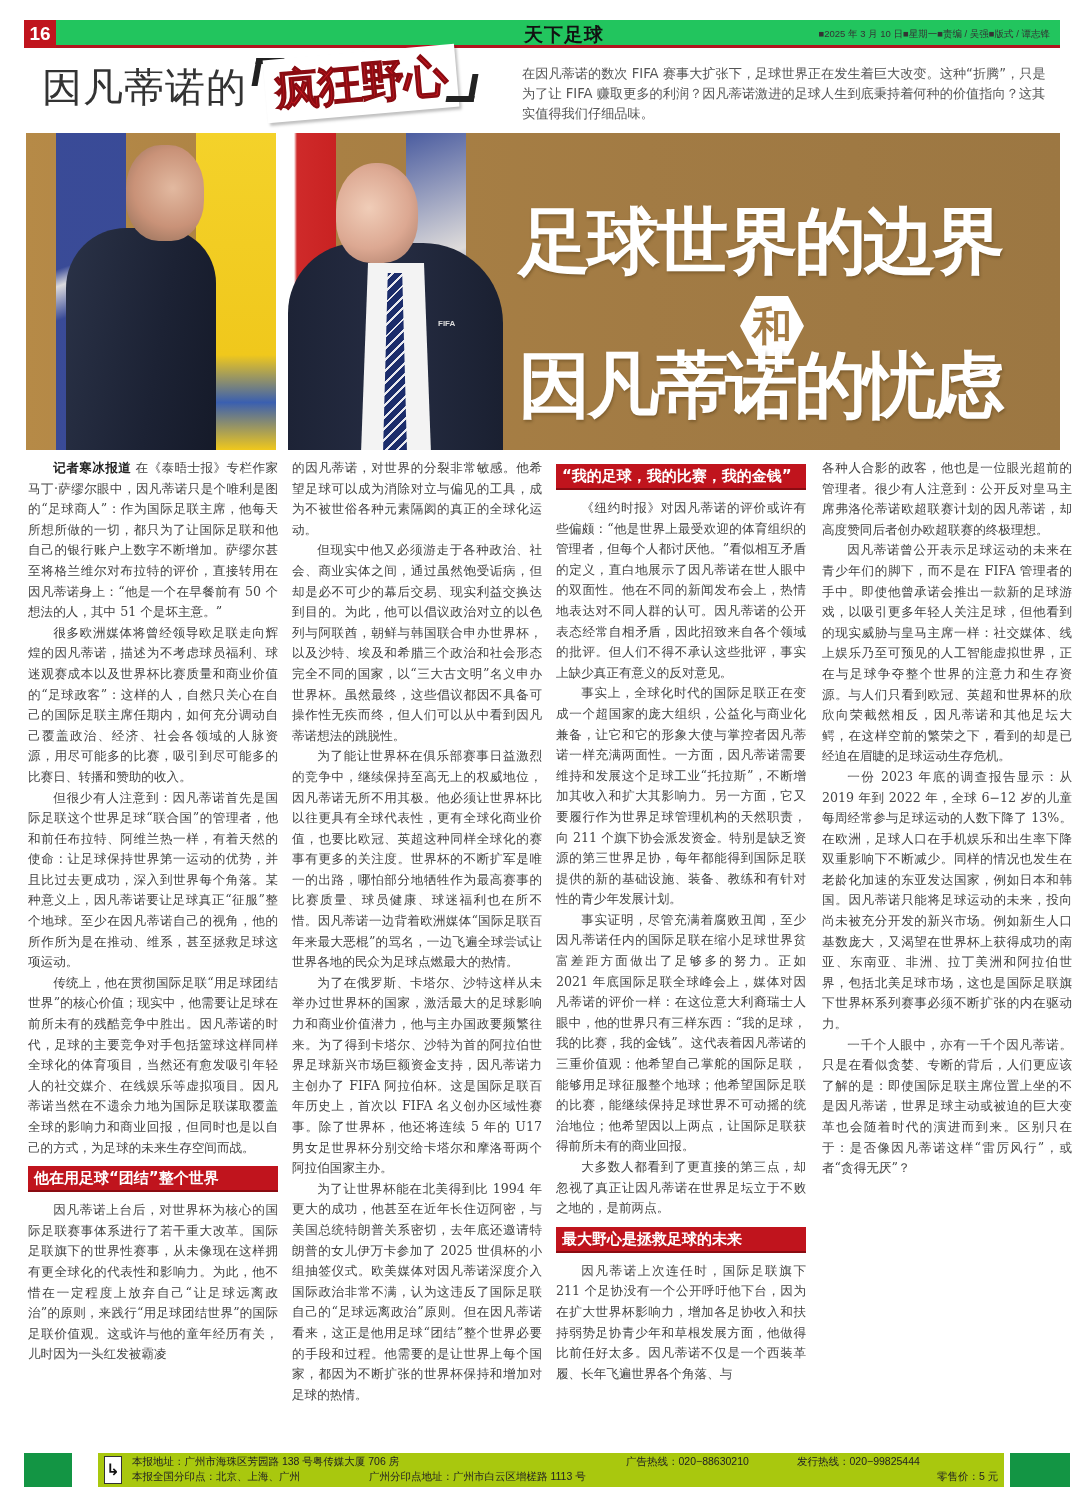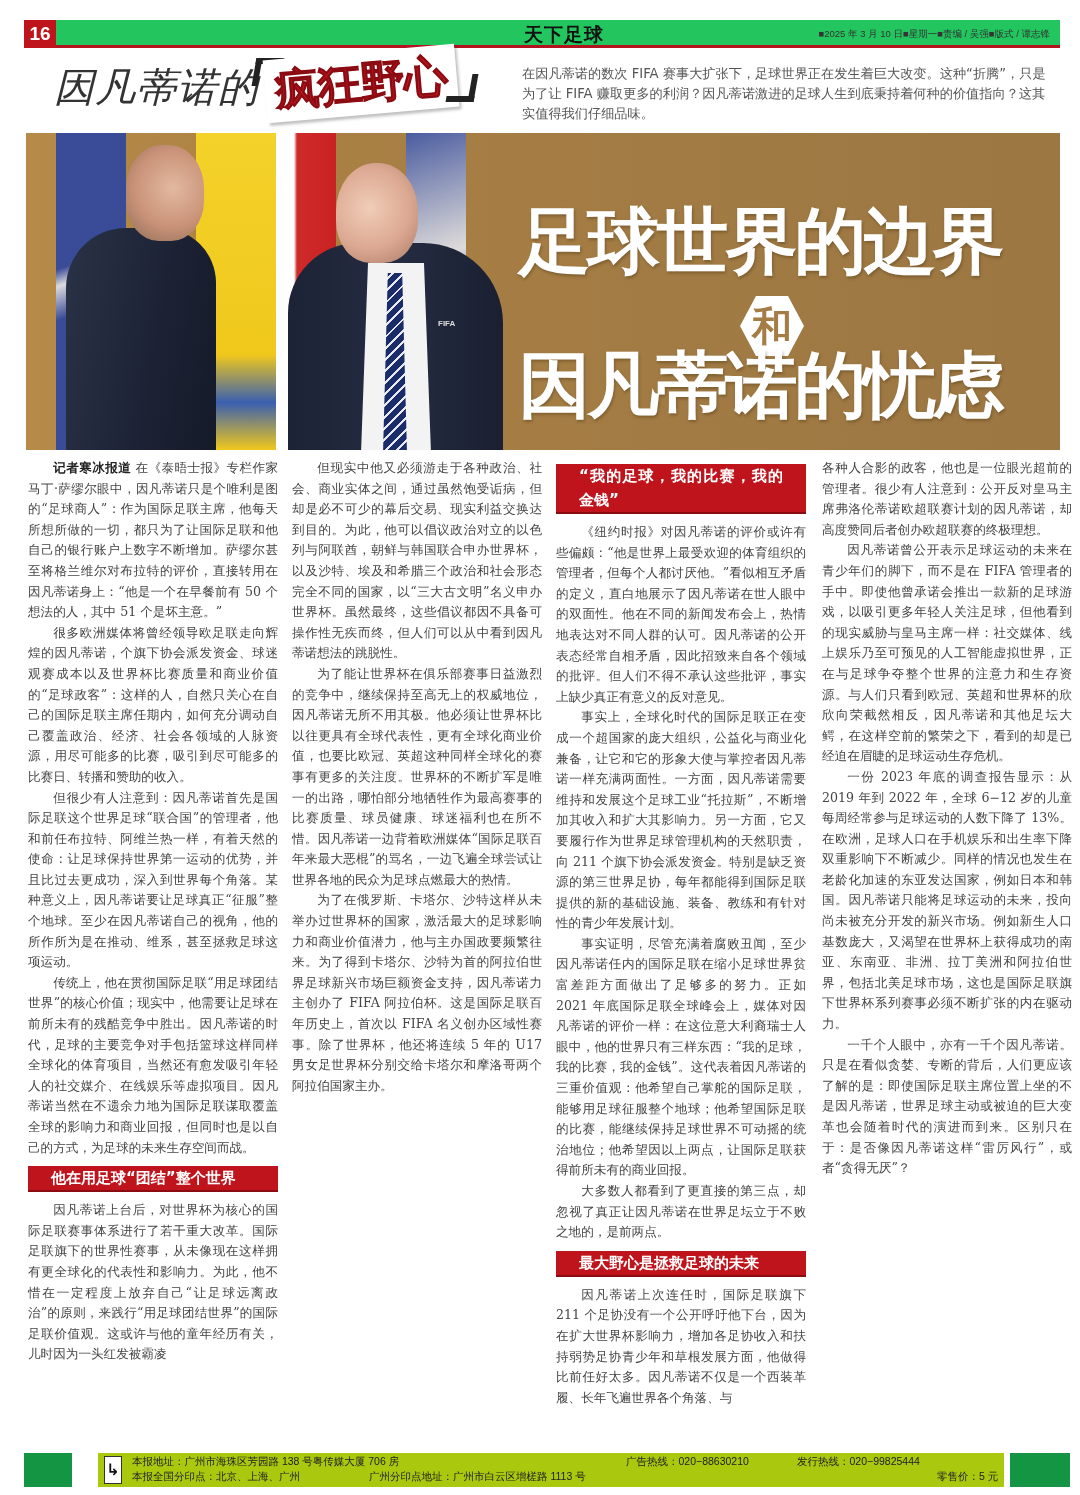--- a/index.html
+++ b/index.html
@@ -6,21 +6,21 @@
   html, body { width: 1080px; height: 1495px; background: #ffffff; overflow: hidden; }
   body { position: relative; font-family: "DejaVu Serif", "Liberation Serif", serif; color: #3a3a3a; }
 
   
   .page-header { position: absolute; left: 24px; top: 20px; width: 1036px; height: 28px; background: #22c55e; border-bottom: 3px solid #b3131f; }
   .page-num { position: absolute; left: 0; top: 0; width: 32px; height: 28px; background: #c0141d; color: #fff; font-family: "Liberation Sans", sans-serif; font-weight: bold; font-size: 19px; line-height: 28px; text-align: center; }
   .section-name { position: absolute; left: 500px; top: 2px; font-family: "Liberation Sans", sans-serif; font-weight: bold; font-size: 19px; color: #111; letter-spacing: 1px; }
   .dateline { position: absolute; right: 10px; top: 8px; font-family: "Liberation Sans", sans-serif; font-size: 9.5px; color: #333; }
 
   
-  .kicker { position: absolute; left: 54px; top: 60px; font-family: "DejaVu Sans", sans-serif; font-size: 40px; font-weight: 300; color: #333; letter-spacing: 1px; font-style: italic; }
+  .kicker { position: absolute; left: 42px; top: 60px; font-family: "DejaVu Sans", sans-serif; font-size: 40px; font-weight: 300; color: #333; letter-spacing: 1px; }
   .bracket-l { position: absolute; left: 254px; top: 58px; width: 28px; height: 28px; border-left: 6px solid #222; border-top: 6px solid #222; transform: skewX(-10deg); }
   .bracket-r { position: absolute; left: 448px; top: 74px; width: 28px; height: 28px; border-right: 6px solid #222; border-bottom: 6px solid #222; transform: skewX(-10deg); }
   .wild-badge { position: absolute; left: 265px; top: 52px; padding: 2px 10px; background: #fff; transform: rotate(-5deg); box-shadow: 2px 3px 3px rgba(0,0,0,0.25); }
   .wild-text { font-family: "DejaVu Sans", sans-serif; font-weight: bold; font-size: 44px; color: #c81620; letter-spacing: -1px; -webkit-text-stroke: 1px #8a0c12; }
   .standfirst { position: absolute; left: 522px; top: 64px; width: 528px; font-family: "DejaVu Sans", sans-serif; font-size: 13.2px; line-height: 20px; color: #555; }
 
   
   .hero { position: absolute; left: 26px; top: 133px; width: 1034px; height: 317px; overflow: hidden;
           background: linear-gradient(90deg, #b68a47 0%, #a98044 30%, #a27b44 60%, #9c7742 100%); text-align: right; }
   .flag { position: absolute; top: 0; height: 317px; }
@@ -45,21 +45,21 @@
 
   
   .col { position: absolute; top: 458px; width: 250px; font-size: 12.6px; line-height: 20.6px; color: #444; text-align: justify; }
   .col p { text-indent: 2em; }
   .col p.noindent { text-indent: 0; }
   .col-1 { left: 28px; }
   .col-2 { left: 292px; }
   .col-3 { left: 556px; }
   .col-4 { left: 822px; }
   .byline { font-family: "DejaVu Sans", sans-serif; font-weight: bold; color: #222; }
-  .subhead { display: block; background: #c0141d; color: #fff; font-family: "DejaVu Sans", sans-serif; font-weight: bold; font-size: 15px; line-height: 24px; padding: 0 23px; margin: 8px 0 8px 0; text-indent: 0; border-bottom: 2px solid #8a0c12; }
+  .subhead { display: block; background: #c0141d; color: #fff; font-family: "DejaVu Sans", sans-serif; font-weight: bold; font-size: 15px; line-height: 24px; padding: 0 6px; margin: 8px 0 8px 0; text-indent: 0; border-bottom: 2px solid #8a0c12; }
 
   
   .footer-left { position: absolute; left: 24px; top: 1453px; width: 48px; height: 34px; background: #139544; }
   .footer-right { position: absolute; left: 1010px; top: 1453px; width: 60px; height: 34px; background: #139544; }
   .footer-band { position: absolute; left: 98px; top: 1453px; width: 906px; height: 34px; background: #a9c80e; }
   .footer-icon { position: absolute; left: 6px; top: 3px; width: 18px; height: 28px; background: #fff; border: 1px solid #333; font-family: "DejaVu Sans", sans-serif; font-size: 16px; line-height: 26px; text-align: center; color: #111; font-weight: bold; }
   .footer-line { position: absolute; left: 34px; font-family: "Liberation Sans", sans-serif; font-size: 10.5px; color: #222; white-space: nowrap; }
   .fl-1 { top: 2px; }
   .fl-2 { top: 17px; }
   .footer-line span { position: absolute; white-space: nowrap; text-align: center; }
@@ -95,31 +95,33 @@
   <div class="fifa-badge">FIFA</div>
 </div>
 <div class="hero-title hero-title-1" style="top:196px;">足球世界的边界</div>
 <div class="hero-and">
   <div class="hero-and-text">和</div>
 </div>
 <div class="hero-title hero-title-2" style="top:340px;">因凡蒂诺的忧虑</div>
 
 <div class="col col-1">
   <p><span class="byline">记者寒冰报道</span> <span>在《泰晤士报》专栏作家马丁·萨缪尔眼中，因凡蒂诺只是个唯利是图的“足球商人”：作为国际足联主席，他每天所想所做的一切，都只为了让国际足联和他自己的银行账户上数字不断增加。萨缪尔甚至将格兰维尔对布拉特的评价，直接转用在因凡蒂诺身上：“他是一个在早餐前有 50 个想法的人，其中 51 个是坏主意。”</span></p>
-  <p>很多欧洲媒体将曾经领导欧足联走向辉煌的因凡蒂诺，个旗下协会派发资金、球迷观赛成本以及世界杯比赛质量和商业价值的“足球政客”：这样的人，自然只关心在自己的国际足联主席任期内，如何充分调动自己覆盖政治、经济、社会各领域的人脉资源，用尽可能多的比赛，吸引到尽可能多的比赛日、转播和赞助的收入。</p>
+  <p>很多欧洲媒体将曾经领导欧足联走向辉煌的因凡蒂诺，描述为不考虑球员福利、球迷观赛成本以及世界杯比赛质量和商业价值的“足球政客”：这样的人，自然只关心在自己的国际足联主席任期内，如何充分调动自己覆盖政治、经济、社会各领域的人脉资源，用尽可能多的比赛，吸引到尽可能多的比赛日、转播和赞助的收入。</p>
   <p>但很少有人注意到：因凡蒂诺首先是国际足联这个世界足球“联合国”的管理者，他和前任布拉特、阿维兰热一样，有着天然的使命：让足球保持世界第一运动的优势，并且比过去更成功，深入到世界每个角落。某种意义上，因凡蒂诺要让足球真正“征服”整个地球。至少在因凡蒂诺自己的视角，他的所作所为是在推动、维系，甚至拯救足球这项运动。</p>
   <p>传统上，他在贯彻国际足联“用足球团结世界”的核心价值；现实中，他需要让足球在前所未有的残酷竞争中胜出。因凡蒂诺的时代，足球的主要竞争对手包括篮球这样同样全球化的体育项目，当然还有愈发吸引年轻人的社交媒介、在线娱乐等虚拟项目。因凡蒂诺当然在不遗余力地为国际足联谋取覆盖全球的影响力和商业回报，但同时也是以自己的方式，为足球的未来生存空间而战。</p>
   <div class="subhead">他在用足球“团结”整个世界</div>
   <p>因凡蒂诺上台后，对世界杯为核心的国际足联赛事体系进行了若干重大改革。国际足联旗下的世界性赛事，从未像现在这样拥有更全球化的代表性和影响力。为此，他不惜在一定程度上放弃自己“让足球远离政治”的原则，来践行“用足球团结世界”的国际足联价值观。这或许与他的童年经历有关，儿时因为一头红发被霸凌</p>
 </div>
 
 <div class="col col-2">
+  <p class="noindent">的因凡蒂诺，对世界的分裂非常敏感。他希望足球可以成为消除对立与偏见的工具，成为不被世俗各种元素隔阂的真正的全球化运动。</p>
   <p>但现实中他又必须游走于各种政治、社会、商业实体之间，通过虽然饱受诟病，但却是必不可少的幕后交易、现实利益交换达到目的。为此，他可以倡议政治对立的以色列与阿联酋，朝鲜与韩国联合申办世界杯，以及沙特、埃及和希腊三个政治和社会形态完全不同的国家，以“三大古文明”名义申办世界杯。虽然最终，这些倡议都因不具备可操作性无疾而终，但人们可以从中看到因凡蒂诺想法的跳脱性。</p>
   <p>为了能让世界杯在俱乐部赛事日益激烈的竞争中，继续保持至高无上的权威地位，因凡蒂诺无所不用其极。他必须让世界杯比以往更具有全球代表性，更有全球化商业价值，也要比欧冠、英超这种同样全球化的赛事有更多的关注度。世界杯的不断扩军是唯一的出路，哪怕部分地牺牲作为最高赛事的比赛质量、球员健康、球迷福利也在所不惜。因凡蒂诺一边背着欧洲媒体“国际足联百年来最大恶棍”的骂名，一边飞遍全球尝试让世界各地的民众为足球点燃最大的热情。</p>
   <p>为了在俄罗斯、卡塔尔、沙特这样从未举办过世界杯的国家，激活最大的足球影响力和商业价值潜力，他与主办国政要频繁往来。为了得到卡塔尔、沙特为首的阿拉伯世界足球新兴市场巨额资金支持，因凡蒂诺力主创办了 FIFA 阿拉伯杯。这是国际足联百年历史上，首次以 FIFA 名义创办区域性赛事。除了世界杯，他还将连续 5 年的 U17 男女足世界杯分别交给卡塔尔和摩洛哥两个阿拉伯国家主办。</p>
+  <p>为了让世界杯能在北美得到比 1994 年更大的成功，他甚至在近年长住迈阿密，与美国总统特朗普关系密切，去年底还邀请特朗普的女儿伊万卡参加了 2025 世俱杯的小组抽签仪式。欧美媒体对因凡蒂诺深度介入国际政治非常不满，认为这违反了国际足联自己的“足球远离政治”原则。但在因凡蒂诺看来，这正是他用足球“团结”整个世界必要的手段和过程。他需要的是让世界上每个国家，都因为不断扩张的世界杯保持和增加对足球的热情。</p>
 </div>
 
 <div class="col col-3">
   <div class="subhead" style="margin-top:6px;">“我的足球，我的比赛，我的金钱”</div>
   <p>《纽约时报》对因凡蒂诺的评价或许有些偏颇：“他是世界上最受欢迎的体育组织的管理者，但每个人都讨厌他。”看似相互矛盾的定义，直白地展示了因凡蒂诺在世人眼中的双面性。他在不同的新闻发布会上，热情地表达对不同人群的认可。因凡蒂诺的公开表态经常自相矛盾，因此招致来自各个领域的批评。但人们不得不承认这些批评，事实上缺少真正有意义的反对意见。</p>
   <p>事实上，全球化时代的国际足联正在变成一个超国家的庞大组织，公益化与商业化兼备，让它和它的形象大使与掌控者因凡蒂诺一样充满两面性。一方面，因凡蒂诺需要维持和发展这个足球工业“托拉斯”，不断增加其收入和扩大其影响力。另一方面，它又要履行作为世界足球管理机构的天然职责，向 211 个旗下协会派发资金。特别是缺乏资源的第三世界足协，每年都能得到国际足联提供的新的基础设施、装备、教练和有针对性的青少年发展计划。</p>
   <p>事实证明，尽管充满着腐败丑闻，至少因凡蒂诺任内的国际足联在缩小足球世界贫富差距方面做出了足够多的努力。正如 2021 年底国际足联全球峰会上，媒体对因凡蒂诺的评价一样：在这位意大利裔瑞士人眼中，他的世界只有三样东西：“我的足球，我的比赛，我的金钱”。这代表着因凡蒂诺的三重价值观：他希望自己掌舵的国际足联，能够用足球征服整个地球；他希望国际足联的比赛，能继续保持足球世界不可动摇的统治地位；他希望因以上两点，让国际足联获得前所未有的商业回报。</p>
   <p>大多数人都看到了更直接的第三点，却忽视了真正让因凡蒂诺在世界足坛立于不败之地的，是前两点。</p>
   <div class="subhead">最大野心是拯救足球的未来</div>
   <p>因凡蒂诺上次连任时，国际足联旗下 211 个足协没有一个公开呼吁他下台，因为在扩大世界杯影响力，增加各足协收入和扶持弱势足协青少年和草根发展方面，他做得比前任好太多。因凡蒂诺不仅是一个西装革履、长年飞遍世界各个角落、与</p>

